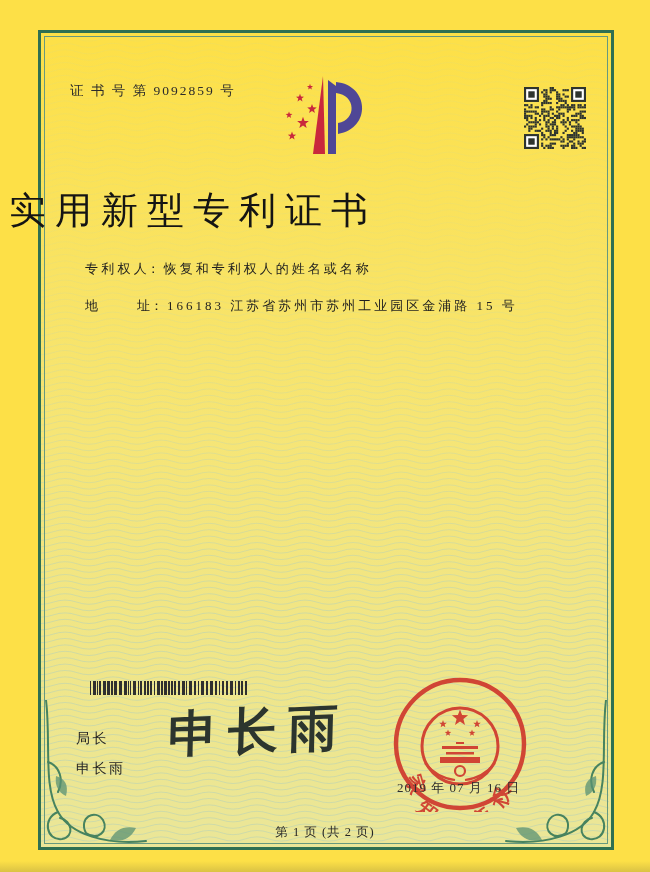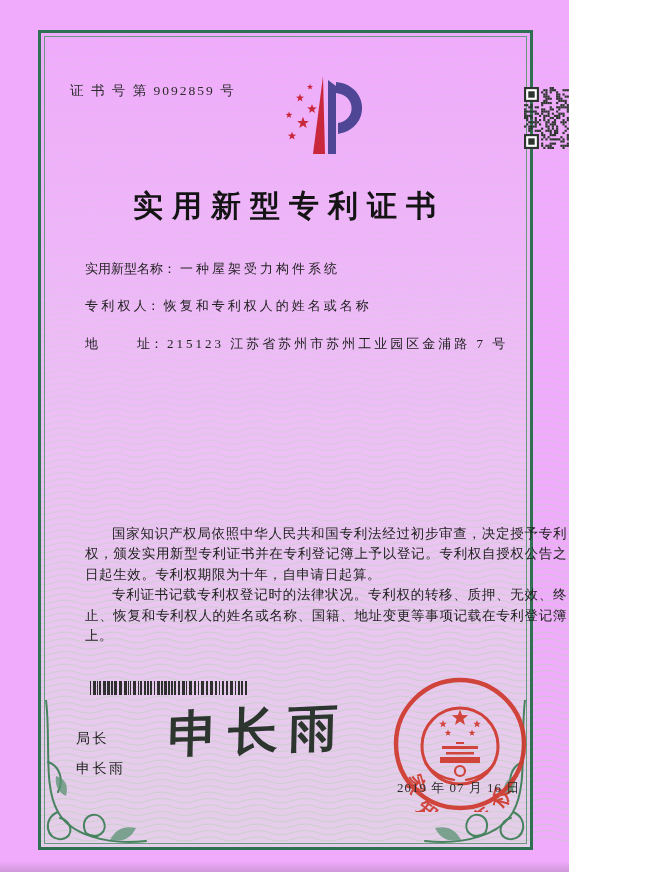--- a/index.html
+++ b/index.html
@@ -1,30 +1,30 @@
 <!DOCTYPE html>
 <html><head>
 <meta charset="utf-8">
 <style>
   html,body{margin:0;padding:0;background:#ffffff;}
-  .page{position:relative;width:569px;height:872px;overflow:hidden;background:#f0abfc;
+  .page{position:relative;width:650px;height:872px;overflow:hidden;background:#fde047;
         font-family:"Liberation Serif","DejaVu Serif",serif;color:#222;}
   .tint{position:absolute;left:41px;top:33px;right:39px;bottom:25px;z-index:0;
         background:linear-gradient(180deg,rgba(238,246,238,0) 0%,rgba(229,241,228,.30) 50%,rgba(219,235,218,.55) 100%);}
   .waves{position:absolute;left:41px;top:33px;width:568px;height:814px;z-index:0;}
   .waves path{stroke:#b7d2b8;fill:none;stroke-width:.8;}
   .frame{position:absolute;left:38px;top:30px;right:36px;bottom:22px;border:3px solid #2f7052;z-index:1;pointer-events:none;}
   .frame::after{content:"";position:absolute;inset:3px;border:1px solid #67997e;}
   .scan-shadow{position:absolute;left:0;right:0;bottom:0;height:11px;z-index:8;
         background:linear-gradient(180deg,rgba(0,0,0,0),rgba(60,60,55,.18));}
   .cert-no{position:absolute;left:70px;top:82px;z-index:3;font-size:13.5px;letter-spacing:2px;color:#2b2b2b;}
   .logo{position:absolute;left:279px;top:74px;width:94px;height:94px;z-index:3;}
   .qr{position:absolute;left:524px;top:87px;width:62px;height:62px;z-index:3;}
-  .title{position:absolute;left:0;right:0;top:186px;margin:0;z-index:3;text-align:center;
-         font-size:30px;font-weight:700;letter-spacing:9px;text-indent:9px;color:#141414;}
+  .title{position:absolute;left:0;right:0;top:186px;margin:0;z-index:3;text-align:left;
+         font-size:37px;font-weight:400;letter-spacing:9px;text-indent:9px;color:#141414;}
   .fields{position:absolute;left:85px;top:258px;width:490px;z-index:3;font-size:13px;}
   .field-row{margin-bottom:15.4px;line-height:22px;white-space:nowrap;}
   .field-label{color:#1e1e1e;}
   .field-value{color:#1e1e1e;letter-spacing:3px;margin-left:4px;}
   .grant-row .pair2{margin-left:54px;}
   .paras{position:absolute;left:85px;top:524px;width:482px;z-index:3;}
   .paras p{margin:0;font-size:13.5px;line-height:20.4px;letter-spacing:.6px;
            text-align:justify;text-indent:2em;color:#1e1e1e;}
   .barcode{position:absolute;left:88px;top:681px;width:166px;height:14px;z-index:3;}
   .director{position:absolute;left:76px;top:724px;z-index:3;font-size:14px;letter-spacing:2.5px;line-height:30px;color:#242424;}
@@ -497,34 +497,27 @@
       <rect x="23" y="28" width="1" height="1" fill="#2e342e"></rect>
       <rect x="24" y="28" width="1" height="1" fill="#2e342e"></rect>
       <rect x="27" y="28" width="1" height="1" fill="#2e342e"></rect>
       <rect x="28" y="28" width="1" height="1" fill="#2e342e"></rect>
     </svg>
 
   <h1 class="title">实用新型专利证书</h1>
 
   <div class="fields">
     <div class="field-row">
-      <span class="field-label">实用新型名称：</span><span class="field-value">一种屋架受力构件系统</span>
-    </div>
-    <div class="field-row">
       <span class="field-label">专 利 权 人：</span><span class="field-value">恢复和专利权人的姓名或名称</span>
     </div>
     <div class="field-row">
-      <span class="field-label">地　　　址：</span><span class="field-value">215123 江苏省苏州市苏州工业园区金浦路 7 号</span>
+      <span class="field-label">地　　　址：</span><span class="field-value">166183 江苏省苏州市苏州工业园区金浦路 15 号</span>
     </div>
   </div>
 
-  <div class="paras">
-    <p>国家知识产权局依照中华人民共和国专利法经过初步审查，决定授予专利权，颁发实用新型专利证书并在专利登记簿上予以登记。专利权自授权公告之日起生效。专利权期限为十年，自申请日起算。</p>
-    <p>专利证书记载专利权登记时的法律状况。专利权的转移、质押、无效、终止、恢复和专利权人的姓名或名称、国籍、地址变更等事项记载在专利登记簿上。</p>
-  </div>
 
   <svg class="barcode" viewBox="0 0 166 14" preserveAspectRatio="none" xmlns="http://www.w3.org/2000/svg">
       <rect x="2" y="0" width="1" height="14" fill="#2f2f2f"></rect>
       <rect x="5" y="0" width="3" height="14" fill="#2f2f2f"></rect>
       <rect x="9" y="0" width="1" height="14" fill="#2f2f2f"></rect>
       <rect x="11" y="0" width="2" height="14" fill="#2f2f2f"></rect>
       <rect x="15" y="0" width="3" height="14" fill="#2f2f2f"></rect>
       <rect x="19" y="0" width="3" height="14" fill="#2f2f2f"></rect>
       <rect x="23" y="0" width="2" height="14" fill="#2f2f2f"></rect>
       <rect x="26" y="0" width="3" height="14" fill="#2f2f2f"></rect>
@@ -589,20 +582,21 @@
       <rect class="emb" x="52" y="74" width="36" height="3"></rect>
       <rect class="emb" x="56" y="80" width="28" height="2.5"></rect>
       <rect class="emb" x="50" y="85" width="40" height="6"></rect>
       <circle class="embs" cx="70" cy="99" r="5" stroke-width="2.2"></circle>
       <path class="embs" d="M35,91 Q47,106 65,108" stroke-width="2.2"></path>
       <path class="embs" d="M105,91 Q93,106 75,108" stroke-width="2.2"></path>
     </g>
   </svg>
   <div class="seal-date">2019 年 07 月 16 日</div>
 
+  <div class="footer">第 1 页 (共 2 页)</div>
 
   <svg class="flourish bl" viewBox="0 0 112 148" xmlns="http://www.w3.org/2000/svg">
     <g id="flourishG">
       <path d="M6,0 C11,42 3,86 18,112 C31,135 66,145 106,141"></path>
       <path d="M18,112 C2,118 6,141 22,139 C35,137 32,120 20,118"></path>
       <path d="M46,133 C38,118 55,108 63,120 C69,131 58,141 46,133"></path>
       <path d="M8,62 C20,66 24,80 18,92"></path>
       <path class="leaf" d="M70,140 q8,-16 26,-12 q-8,16 -26,12"></path>
       <path class="leaf" d="M26,96 q-12,-6 -10,-20 q14,4 10,20"></path>
     </g>

